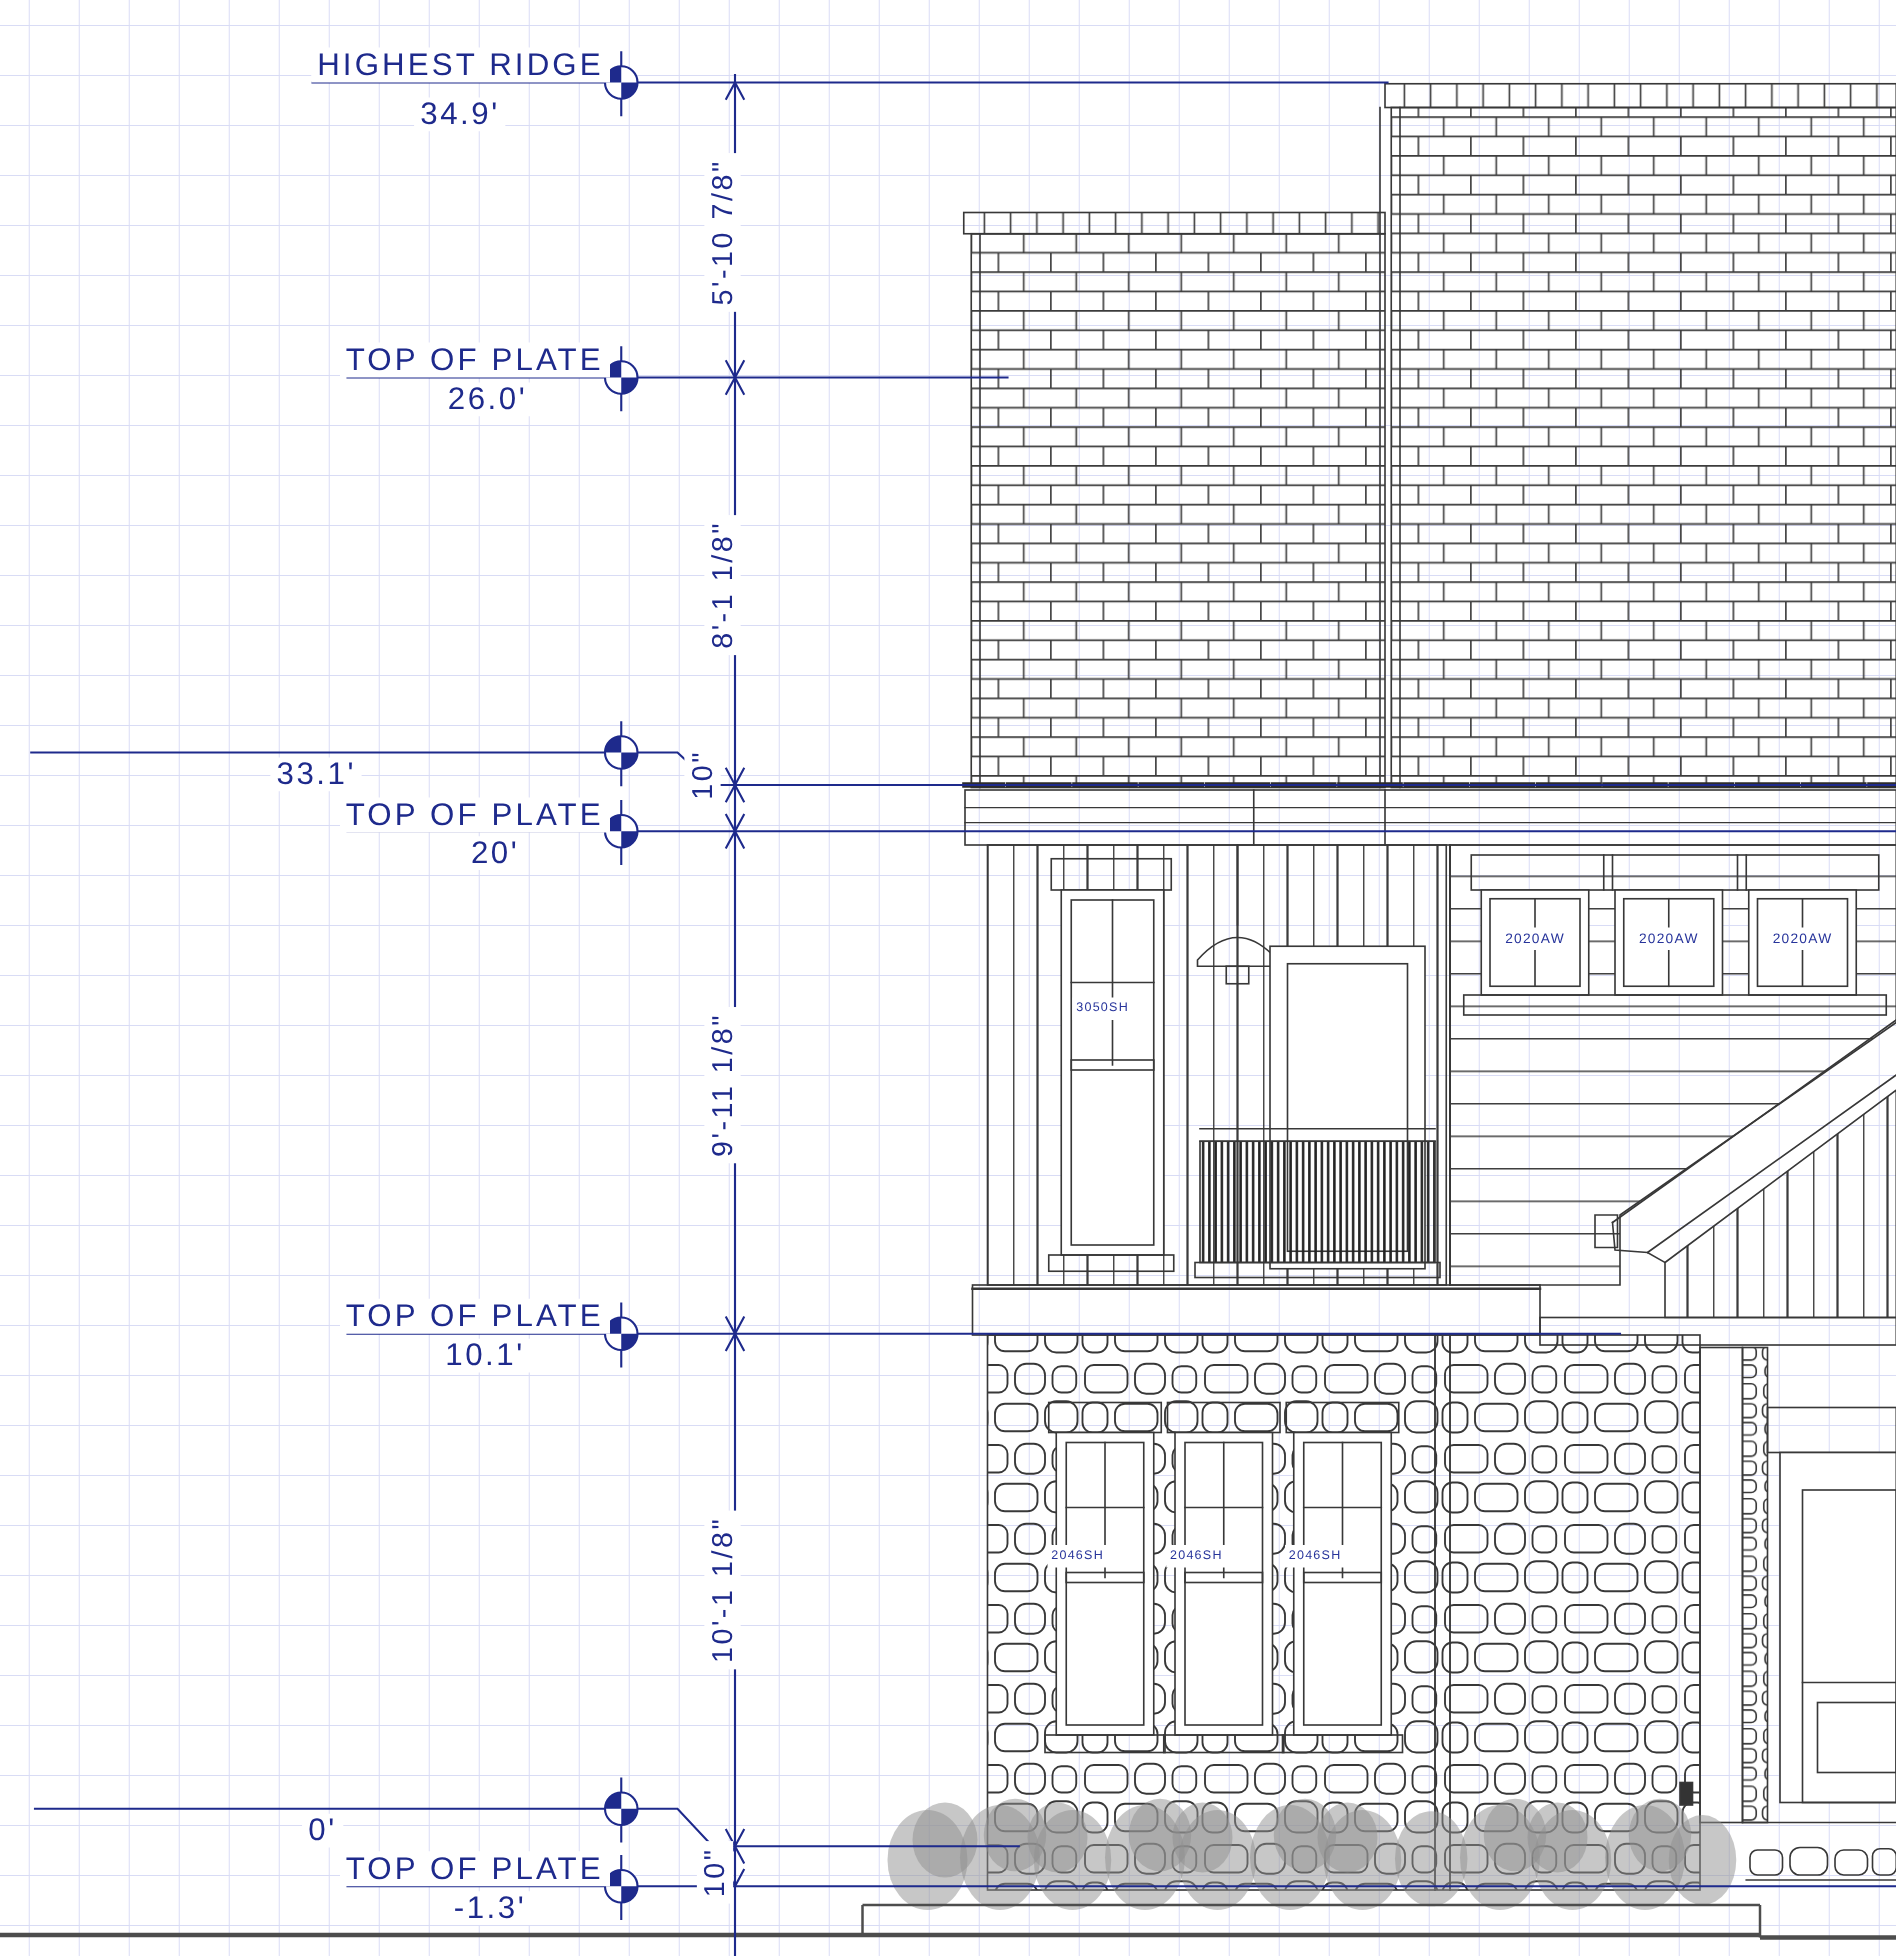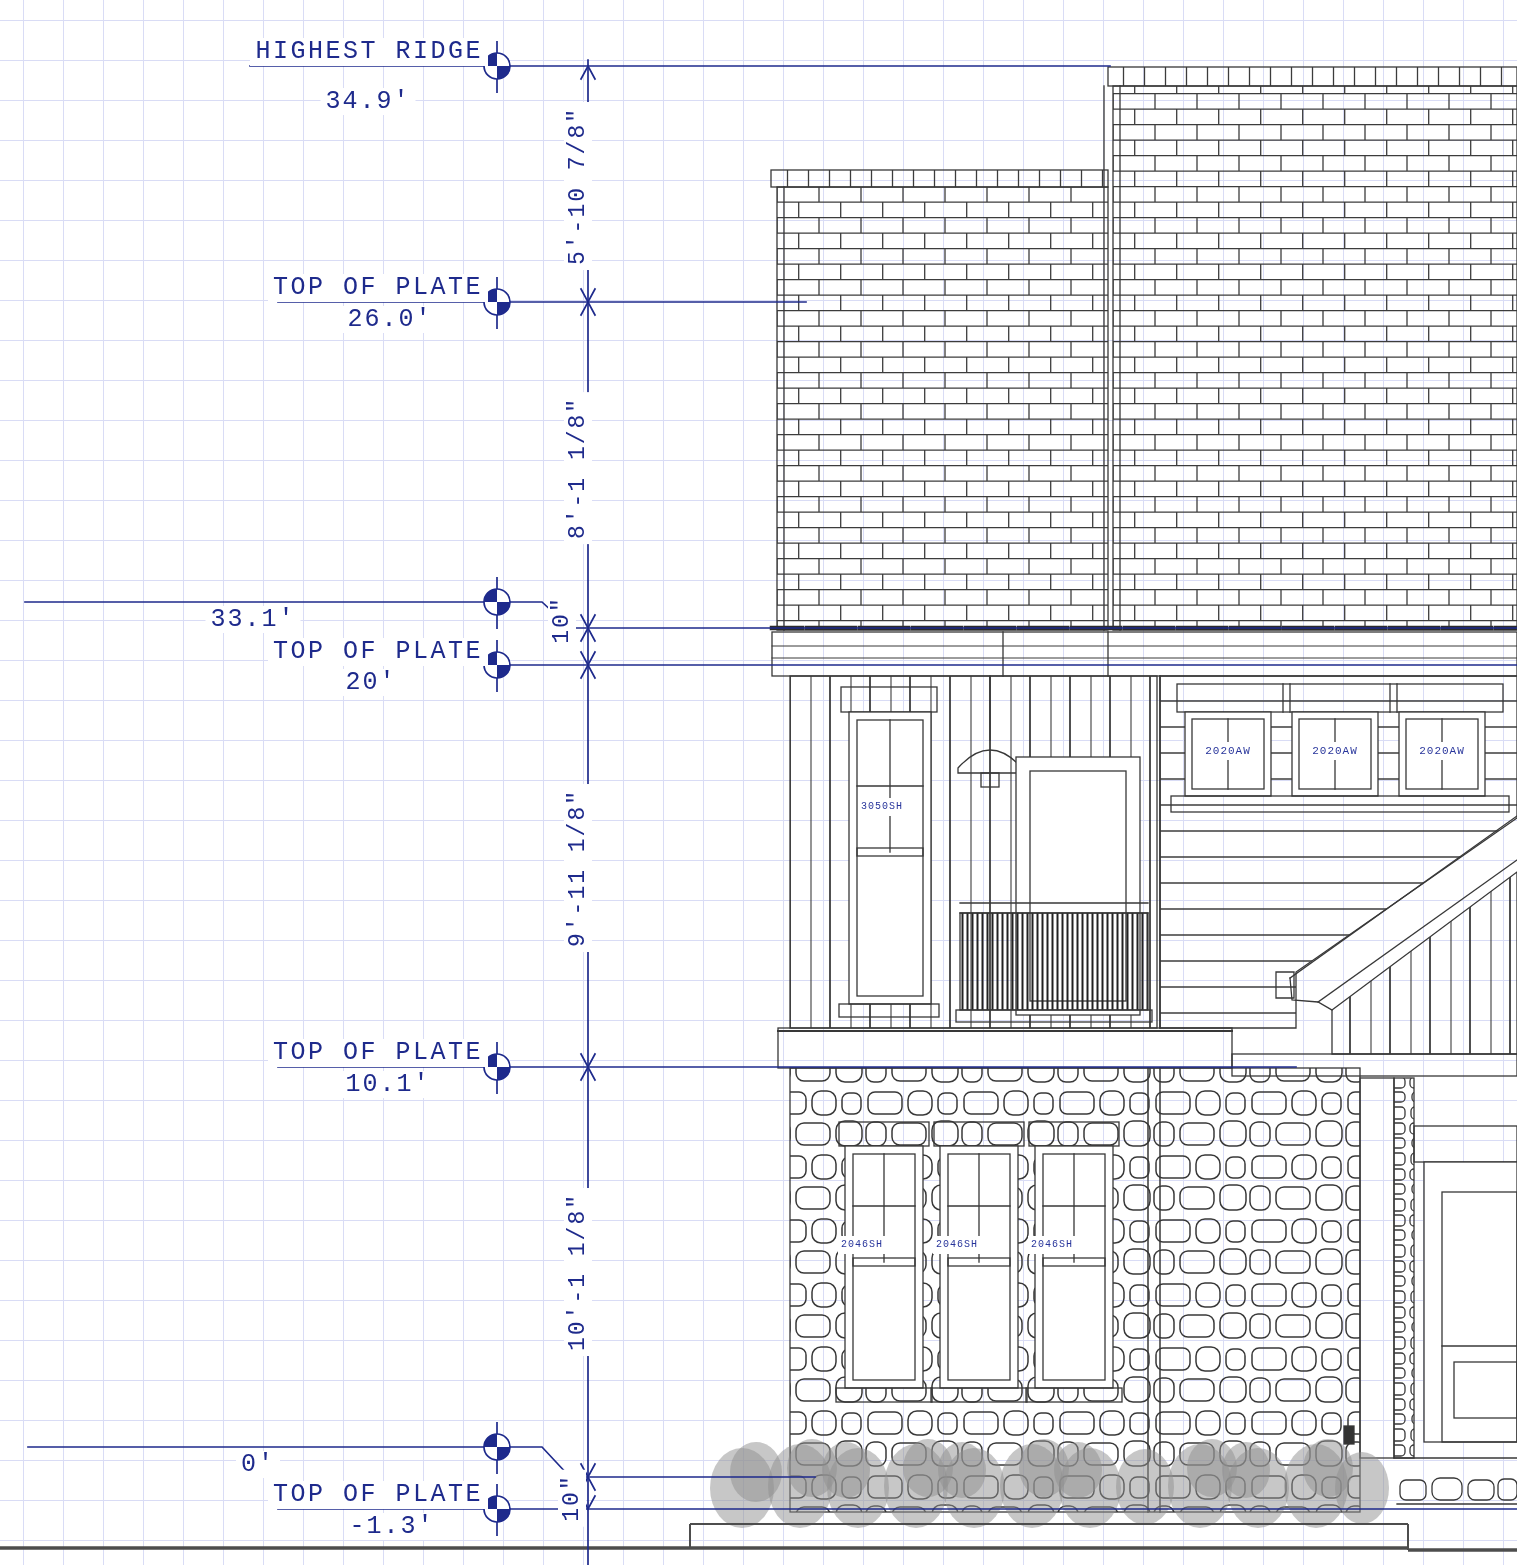--- a/index.html
+++ b/index.html
@@ -4,21 +4,21 @@
 <style>
   html,body{margin:0;padding:0;background:#fff;}
   #stage{
     position:relative;width:1517px;height:1565px;overflow:hidden;
     background-color:#ffffff;
     background-image:
       linear-gradient(to right, #d9dcf5 1px, transparent 1px),
       linear-gradient(to bottom, #d9dcf5 1px, transparent 1px);
     background-size:40px 40px;
     background-position:23px 20px;
-    font-family:Liberation Mono, monospace;
+    font-family:Liberation Sans, sans-serif;
   }
   svg{position:absolute;left:0;top:0;}
   .lbl{
     position:absolute;right:1029px;white-space:nowrap;
     font-size:25px;line-height:28px;letter-spacing:2.5px;
     color:#1e2a8c;background:#fff;padding:0 5px;font-weight:500;
   }
   .val{
     position:absolute;transform:translateX(-50%);white-space:nowrap;
     font-size:25px;line-height:27px;letter-spacing:2px;
@@ -332,29 +332,29 @@
       <g transform="translate(497,1509)">
           <line y1="-25" y2="27"></line>
           <circle r="13" fill="#fff"></circle>
           <path d="M0 -13 A13 13 0 0 0 -13 0 L0 0 Z" fill="#1e2a8c" stroke="none"></path>
           <path d="M0 13 A13 13 0 0 0 13 0 L0 0 Z" fill="#1e2a8c" stroke="none"></path>
         </g>
     </g>
   </svg>
 
   <div class="lbl" style="top:38px">HIGHEST RIDGE</div>
-  <div class="val" style="left:368px;top:88px">34.9'</div>
+  <div class="val" style="left:368px;top:78px">34.9'</div>
 
   <div class="lbl" style="top:274px">TOP OF PLATE</div>
   <div class="val" style="left:390px;top:306px">26.0'</div>
 
   <div class="val" style="left:253px;top:606px">33.1'</div>
 
   <div class="lbl" style="top:638px">TOP OF PLATE</div>
-  <div class="val" style="left:371px;top:669px">20'</div>
+  <div class="val" style="left:396px;top:669px">20'</div>
 
   <div class="lbl" style="top:1039px">TOP OF PLATE</div>
   <div class="val" style="left:388px;top:1071px">10.1'</div>
 
   <div class="val" style="left:258px;top:1451px">0'</div>
 
   <div class="lbl" style="top:1481px">TOP OF PLATE</div>
   <div class="val" style="left:392px;top:1513px">-1.3'</div>
 
   <div class="dim" style="left:578px;top:186px">5'-10 7/8"</div>

